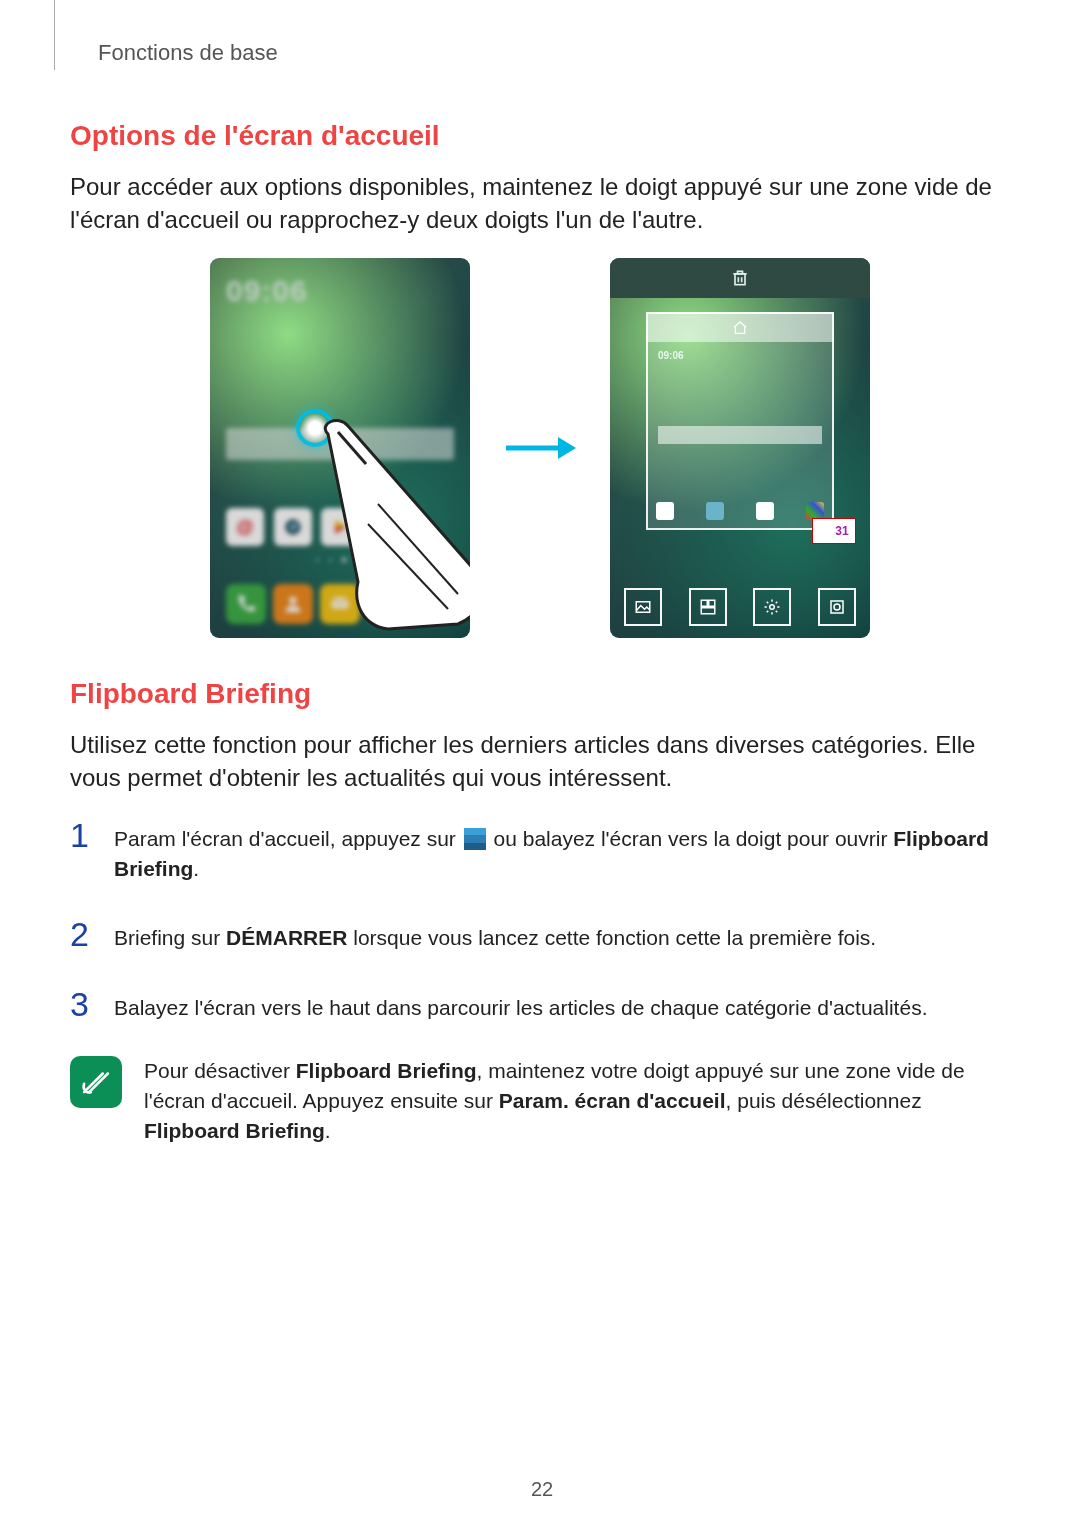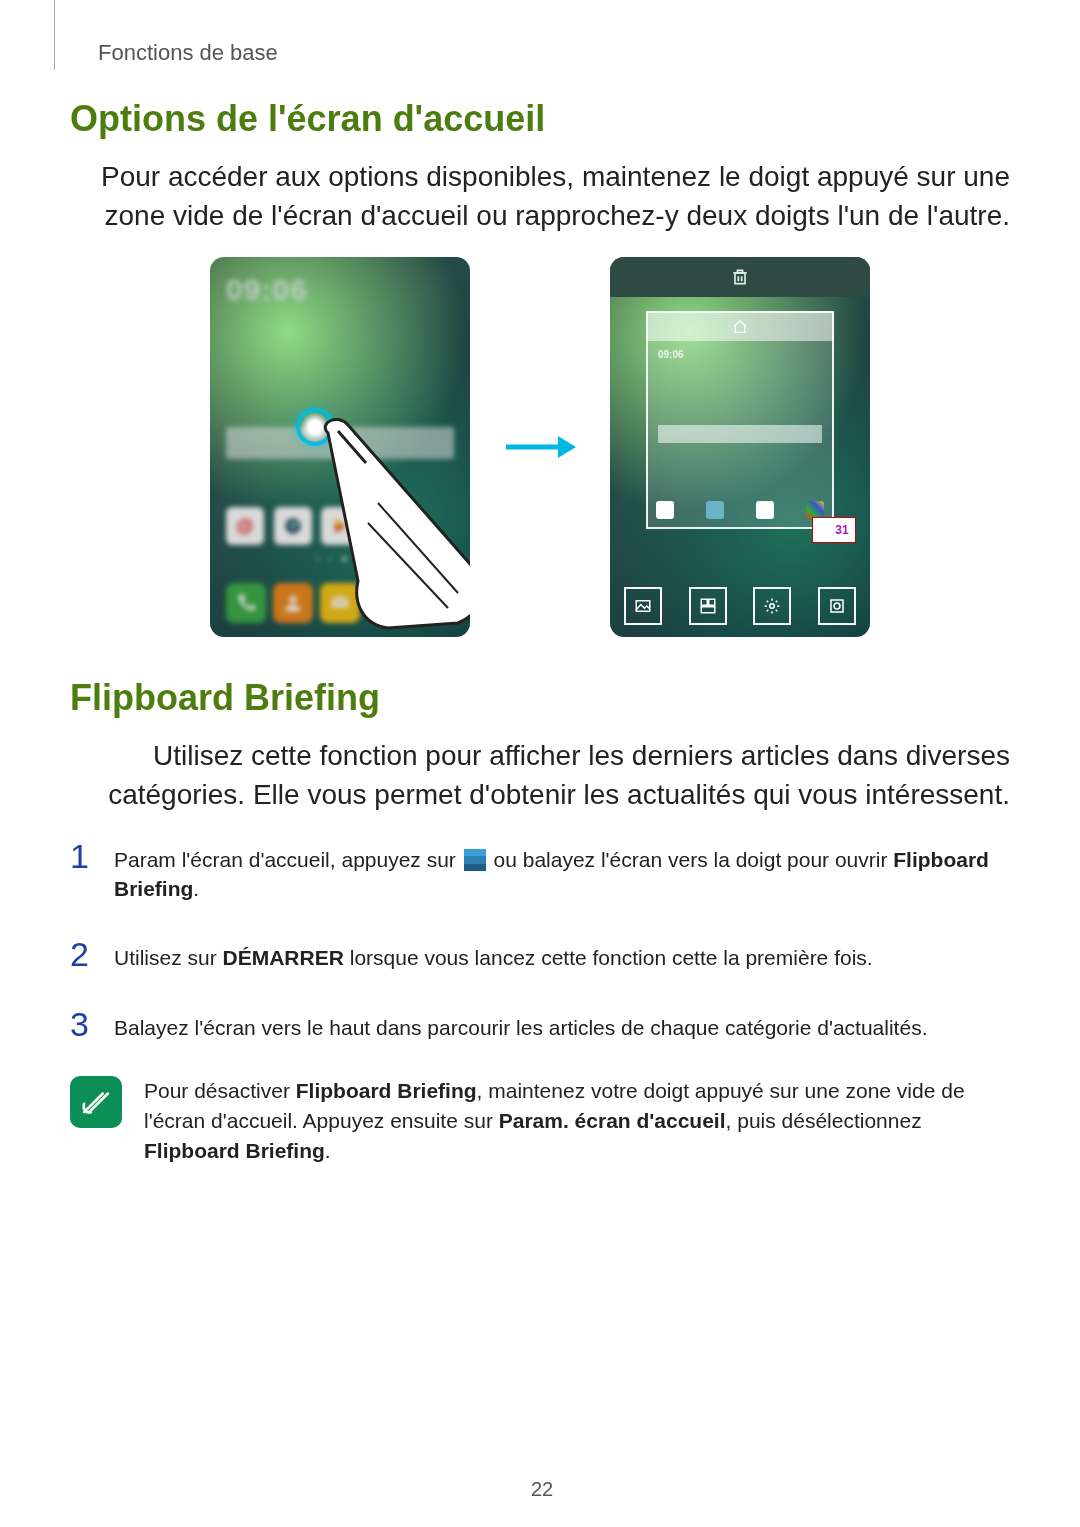--- a/index.html
+++ b/index.html
@@ -21,47 +21,46 @@
     position: absolute;
     left: 54px;
     top: 0;
     width: 0;
     height: 70px;
     border-left: 1px solid #aaa;
   }
   .breadcrumb {
     font-size: 22px;
     color: #555;
-    margin: 0 0 32px 28px;
+    margin: 0 0 54px 28px;
     font-weight: 400;
   }
   h2.section {
-    font-size: 36px;
+    font-size: 28px;
     font-weight: 700;
     margin: 0 0 18px 0;
-    color: #4d7c0f;
+    color: #ef4444;
   }
   p.body {
-    font-size: 28px;
+    font-size: 24px;
     line-height: 1.38;
     margin: 0 0 22px 0;
     color: #222;
-    text-align: right;
   }
   .figrow {
     display: flex;
     align-items: center;
     justify-content: center;
     gap: 30px;
     margin: 10px 0 40px 0;
   }
   .phone {
     width: 260px;
     height: 380px;
-    border-radius: 14px;
+    border-radius: 9px;
     position: relative;
     overflow: hidden;
     background:
       radial-gradient(circle at 30% 20%, #8fdc84 0%, rgba(143,220,132,0) 50%),
       radial-gradient(circle at 70% 70%, #1e6f5c 0%, rgba(30,111,92,0) 60%),
       linear-gradient(135deg, #2a3b2f 0%, #244a47 40%, #0e2e33 100%);
   }
   .blur {
     filter: blur(2.5px) brightness(0.85);
   }
@@ -435,21 +434,21 @@
   <ol class="steps">
     <li>
       <div class="stepnum">1</div>
       <div class="steptxt">
         <span>Param l'écran d'accueil, appuyez sur </span><span class="inline-icon"></span><span> ou balayez l'écran vers la doigt pour ouvrir </span><b>Flipboard Briefing</b><span>.</span>
       </div>
     </li>
     <li>
       <div class="stepnum">2</div>
       <div class="steptxt">
-        <span>Utilisez sur </span><b>DÉMARRER</b><span> lorsque vous lancez cette fonction cette la première fois.</span>
+        <span>Briefing sur </span><b>DÉMARRER</b><span> lorsque vous lancez cette fonction cette la première fois.</span>
       </div>
     </li>
     <li>
       <div class="stepnum">3</div>
       <div class="steptxt">Balayez l'écran vers le haut dans parcourir les articles de chaque catégorie d'actualités.</div>
     </li>
   </ol>
 
   <div class="notebox">
     <div class="noteicon">

